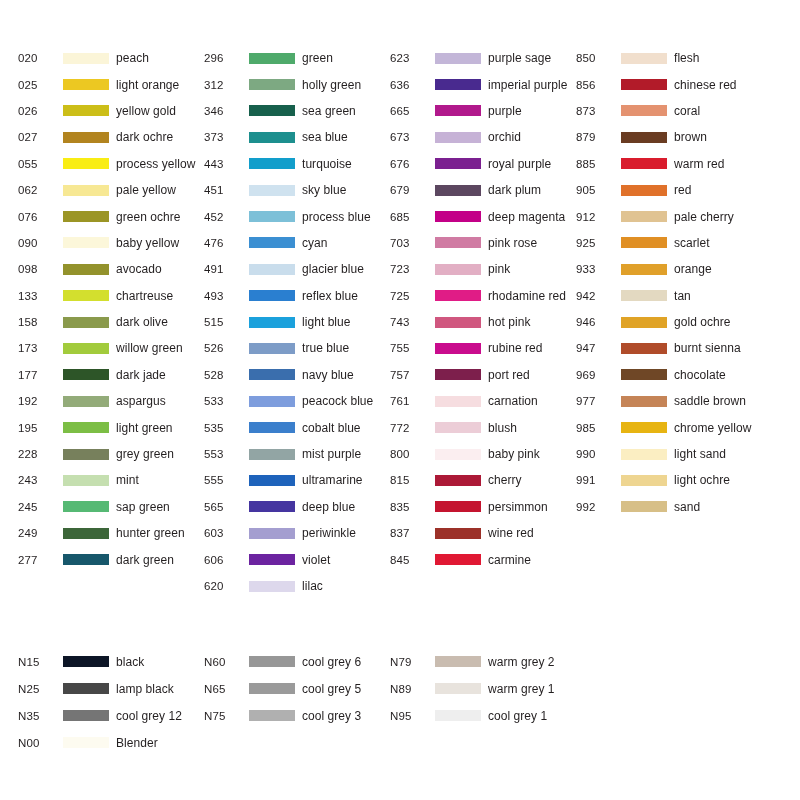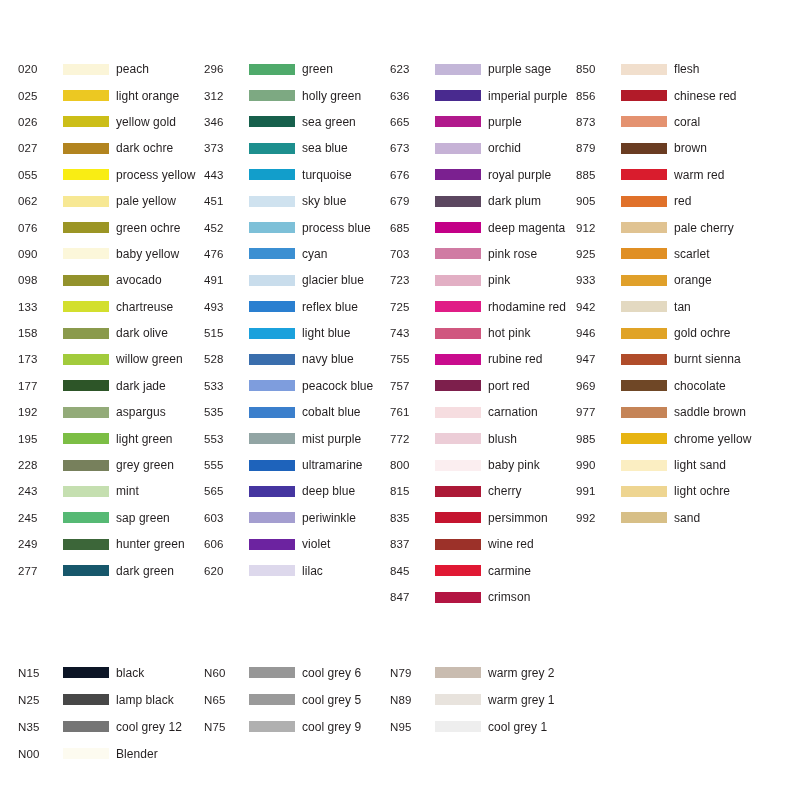--- a/index.html
+++ b/index.html
@@ -22,21 +22,20 @@
   .grid {
     position: absolute;
     display: flex;
   }
   #main-grid { left: 18px; top: 45px; }
   #neutral-grid { left: 18px; top: 648px; }
 
   .swatch-column {
     display: flex;
     flex-direction: column;
-    margin-top: 11px;
   }
   #main-grid .swatch-column { width: 186px; }
   #neutral-grid .swatch-column { width: 186px; }
 
   .swatch-row {
     display: flex;
     align-items: center;
     height: 26.4px;
   }
   #neutral-grid .swatch-row { height: 27px; }
@@ -219,20 +218,25 @@
           <span class="swatch-code">493</span>
           <span class="swatch-chip" style="background: rgb(42, 127, 208);"></span>
           <span class="swatch-label">reflex blue</span>
         </div>
         <div class="swatch-row">
           <span class="swatch-code">515</span>
           <span class="swatch-chip" style="background: rgb(27, 161, 220);"></span>
           <span class="swatch-label">light blue</span>
         </div>
         <div class="swatch-row">
+          <span class="swatch-code">526</span>
+          <span class="swatch-chip" style="background: rgb(125, 156, 199);"></span>
+          <span class="swatch-label">true blue</span>
+        </div>
+        <div class="swatch-row">
           <span class="swatch-code">528</span>
           <span class="swatch-chip" style="background: rgb(58, 110, 173);"></span>
           <span class="swatch-label">navy blue</span>
         </div>
         <div class="swatch-row">
           <span class="swatch-code">533</span>
           <span class="swatch-chip" style="background: rgb(126, 157, 221);"></span>
           <span class="swatch-label">peacock blue</span>
         </div>
         <div class="swatch-row">
@@ -365,25 +369,20 @@
         <div class="swatch-row">
           <span class="swatch-code">837</span>
           <span class="swatch-chip" style="background: rgb(156, 49, 41);"></span>
           <span class="swatch-label">wine red</span>
         </div>
         <div class="swatch-row">
           <span class="swatch-code">845</span>
           <span class="swatch-chip" style="background: rgb(224, 24, 51);"></span>
           <span class="swatch-label">carmine</span>
         </div>
-        <div class="swatch-row">
-          <span class="swatch-code">847</span>
-          <span class="swatch-chip" style="background: rgb(179, 21, 66);"></span>
-          <span class="swatch-label">crimson</span>
-        </div>
       </div>
       <div class="swatch-column">
         <div class="swatch-row">
           <span class="swatch-code">850</span>
           <span class="swatch-chip" style="background: rgb(241, 223, 205);"></span>
           <span class="swatch-label">flesh</span>
         </div>
         <div class="swatch-row">
           <span class="swatch-code">856</span>
           <span class="swatch-chip" style="background: rgb(178, 27, 41);"></span>
@@ -501,21 +500,21 @@
           <span class="swatch-label">cool grey 6</span>
         </div>
         <div class="swatch-row">
           <span class="swatch-code">N65</span>
           <span class="swatch-chip" style="background: rgb(154, 154, 154);"></span>
           <span class="swatch-label">cool grey 5</span>
         </div>
         <div class="swatch-row">
           <span class="swatch-code">N75</span>
           <span class="swatch-chip" style="background: rgb(176, 176, 176);"></span>
-          <span class="swatch-label">cool grey 9</span>
+          <span class="swatch-label">cool grey 3</span>
         </div>
       </div>
       <div class="swatch-column">
         <div class="swatch-row">
           <span class="swatch-code">N79</span>
           <span class="swatch-chip" style="background: rgb(201, 188, 176);"></span>
           <span class="swatch-label">warm grey 2</span>
         </div>
         <div class="swatch-row">
           <span class="swatch-code">N89</span>

